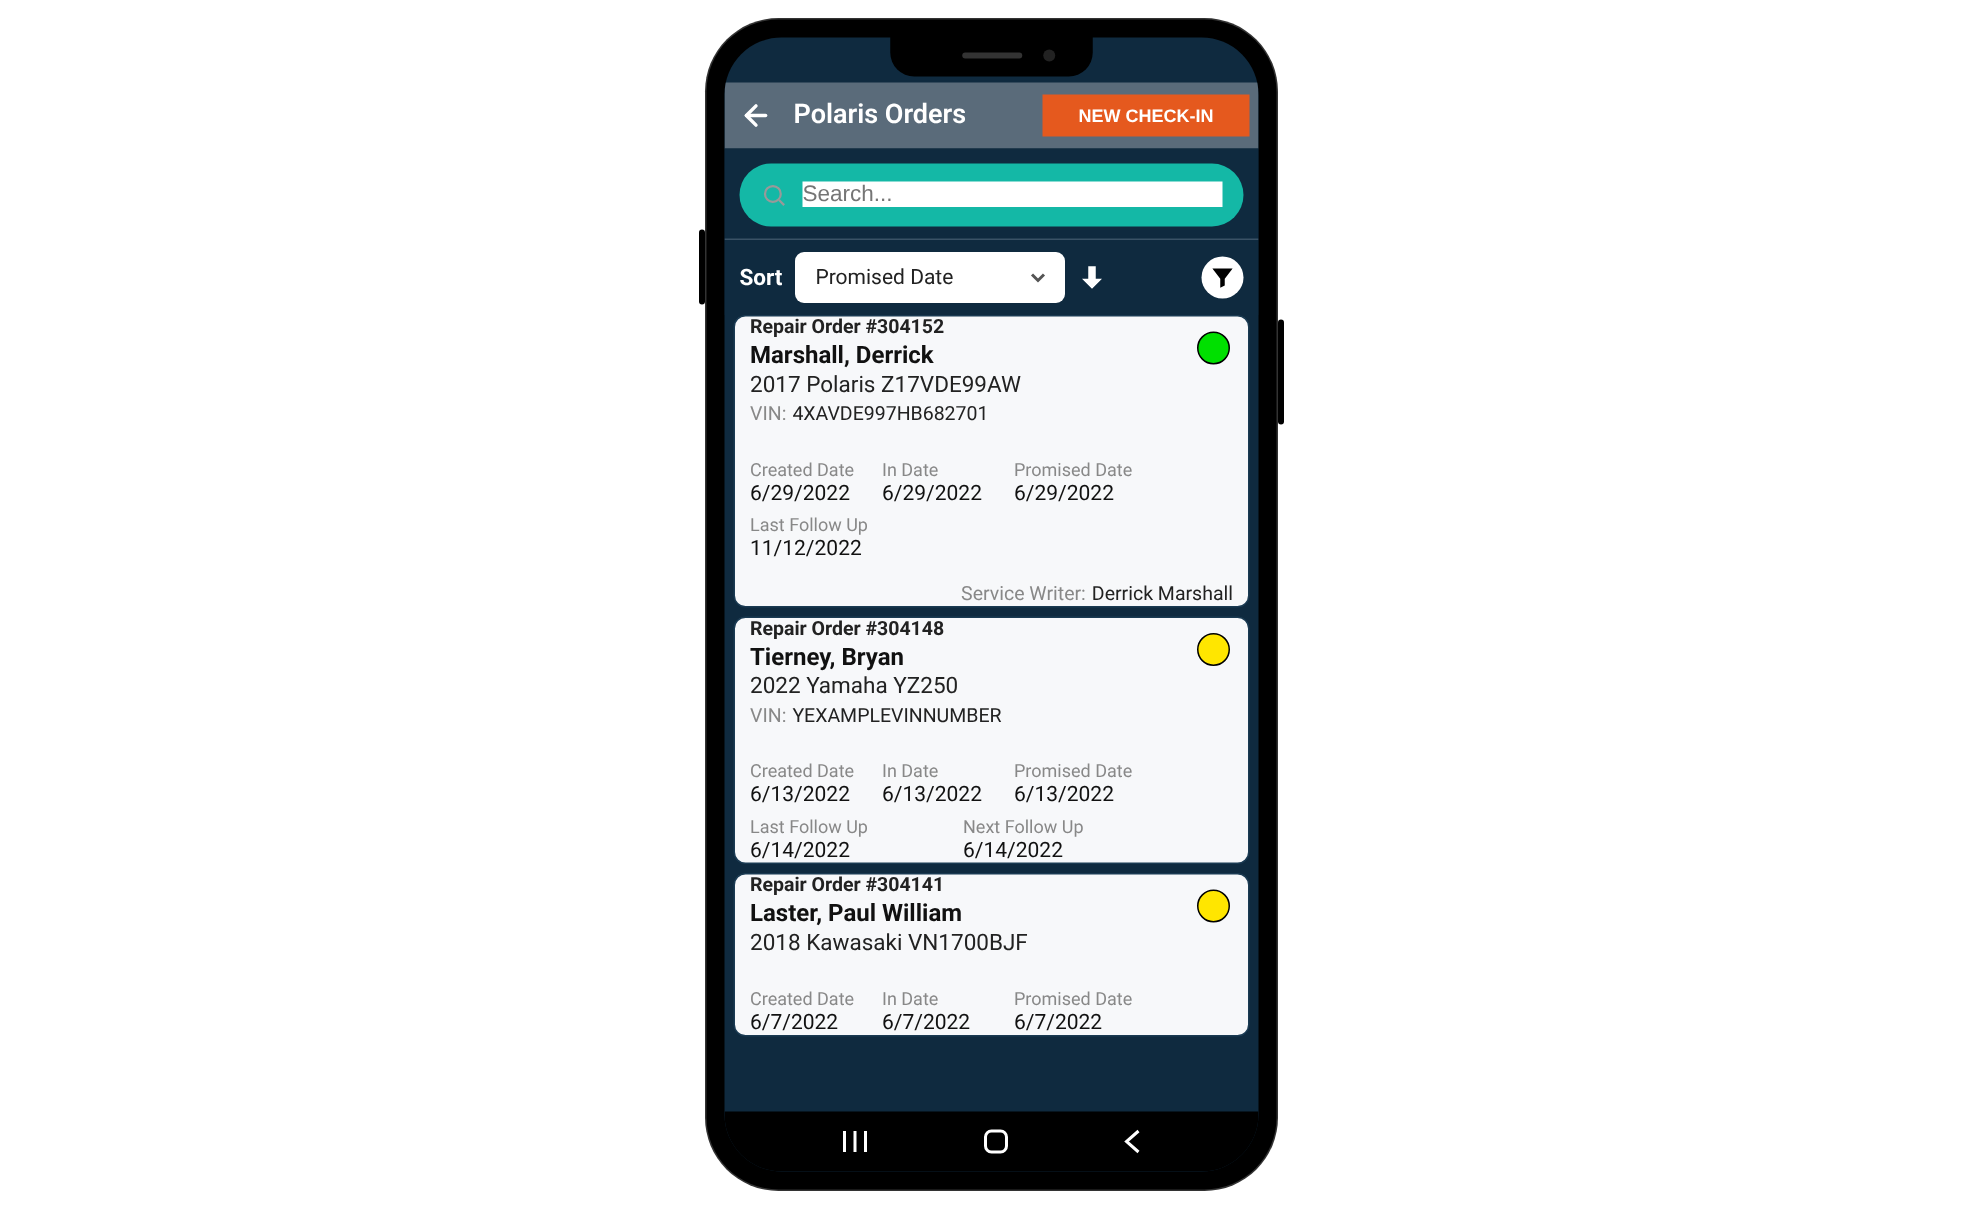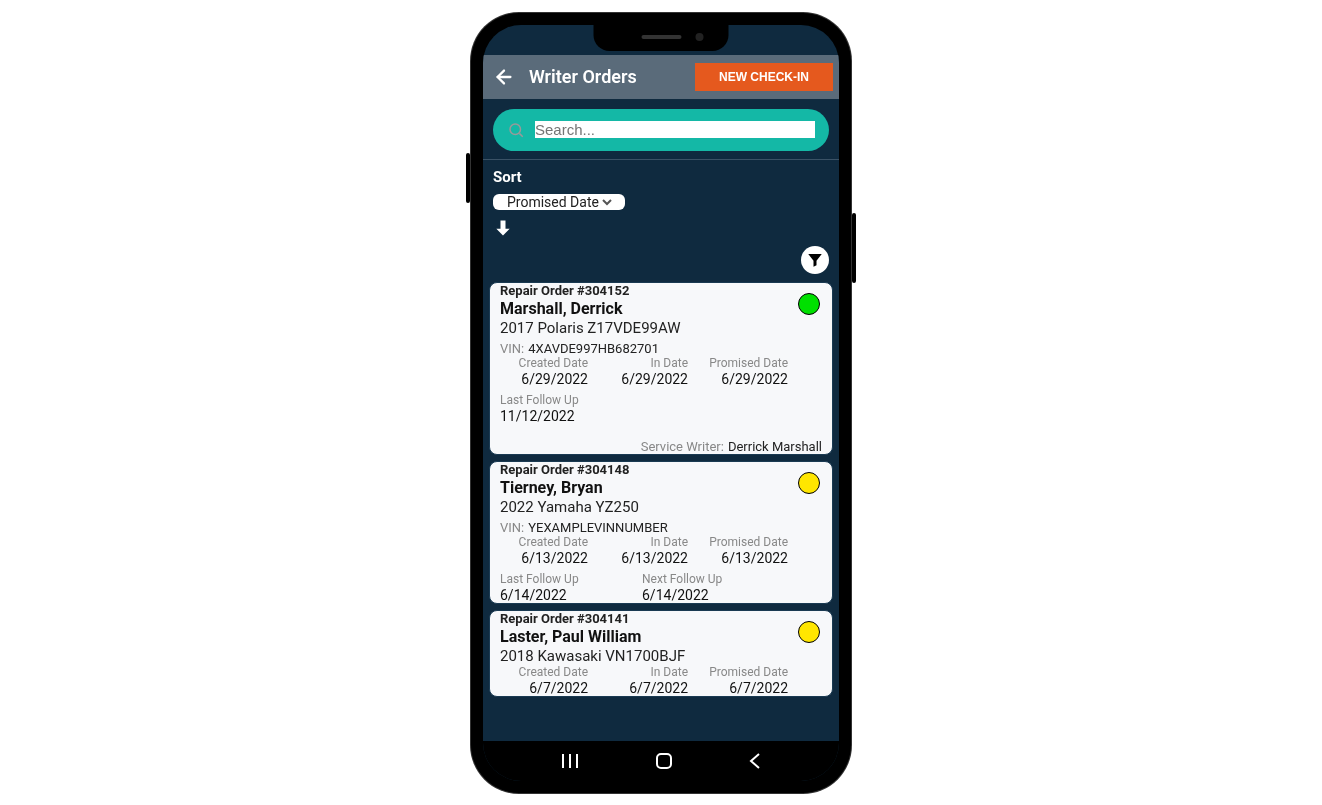--- a/index.html
+++ b/index.html
@@ -130,23 +130,22 @@
     outline: none;
     flex: 1;
     font-size: 15px;
     margin-left: 10px;
     color: #555;
   }
   .sort-row {
     background: #0f2a3f;
     padding: 8px 10px;
     display: flex;
-    align-items: flex-start;
+    align-items: center;
     gap: 8px;
-    flex-direction: column;
   }
   .sort-label {
     color: #fff;
     font-weight: 700;
     font-size: 15px;
   }
   .sort-select {
     background: #fff;
     border-radius: 6px;
     height: 34px;
@@ -203,23 +202,21 @@
   .status-green { background: #00e000; }
   .status-yellow { background: #ffe600; }
   .ro-num { font-size: 13px; font-weight: 700; color: #222; }
   .cust-name { font-size: 16px; font-weight: 700; color: #111; margin-top: 1px; }
   .vehicle { font-size: 15px; color: #222; margin-top: 1px; }
   .vin-row { margin-top: 4px; font-size: 13px; }
   .vin-label { color: #888; }
   .vin-val { color: #222; margin-left: 4px; }
   .dates-row {
     display: flex;
-    gap: 12px;
-    margin-top: 0;
-    text-align: right;
+    margin-top: 22px;
   }
   .date-col { min-width: 88px; }
   .date-label { font-size: 12px; color: #888; }
   .date-val { font-size: 14px; color: #111; margin-top: 1px; }
   .followup-row {
     display: flex;
     gap: 12px;
     margin-top: 6px;
   }
   .fu-col { min-width: 130px; }
@@ -250,21 +247,21 @@
   </div>
   <div class="screen">
 
     <div class="header">
       <div class="back-arrow">
         <svg width="22" height="22" viewBox="0 0 24 24" fill="none" stroke="#fff" stroke-width="2.5" stroke-linecap="round" stroke-linejoin="round">
             <line x1="19" y1="12" x2="5" y2="12"></line>
             <polyline points="12 19 5 12 12 5"></polyline>
           </svg>
       </div>
-      <div class="header-title">Writer Orders</div>
+      <div class="header-title">Polaris Orders</div>
       <button class="new-checkin">NEW CHECK-IN</button>
     </div>
 
     <div class="search-bar-wrap">
       <div class="search-bar">
         <svg width="18" height="18" viewBox="0 0 24 24" fill="none" stroke="#999" stroke-width="2">
             <circle cx="11" cy="11" r="7"></circle>
             <line x1="21" y1="21" x2="16.5" y2="16.5"></line>
           </svg>
         <input class="search-input" placeholder="Search..." style="">

